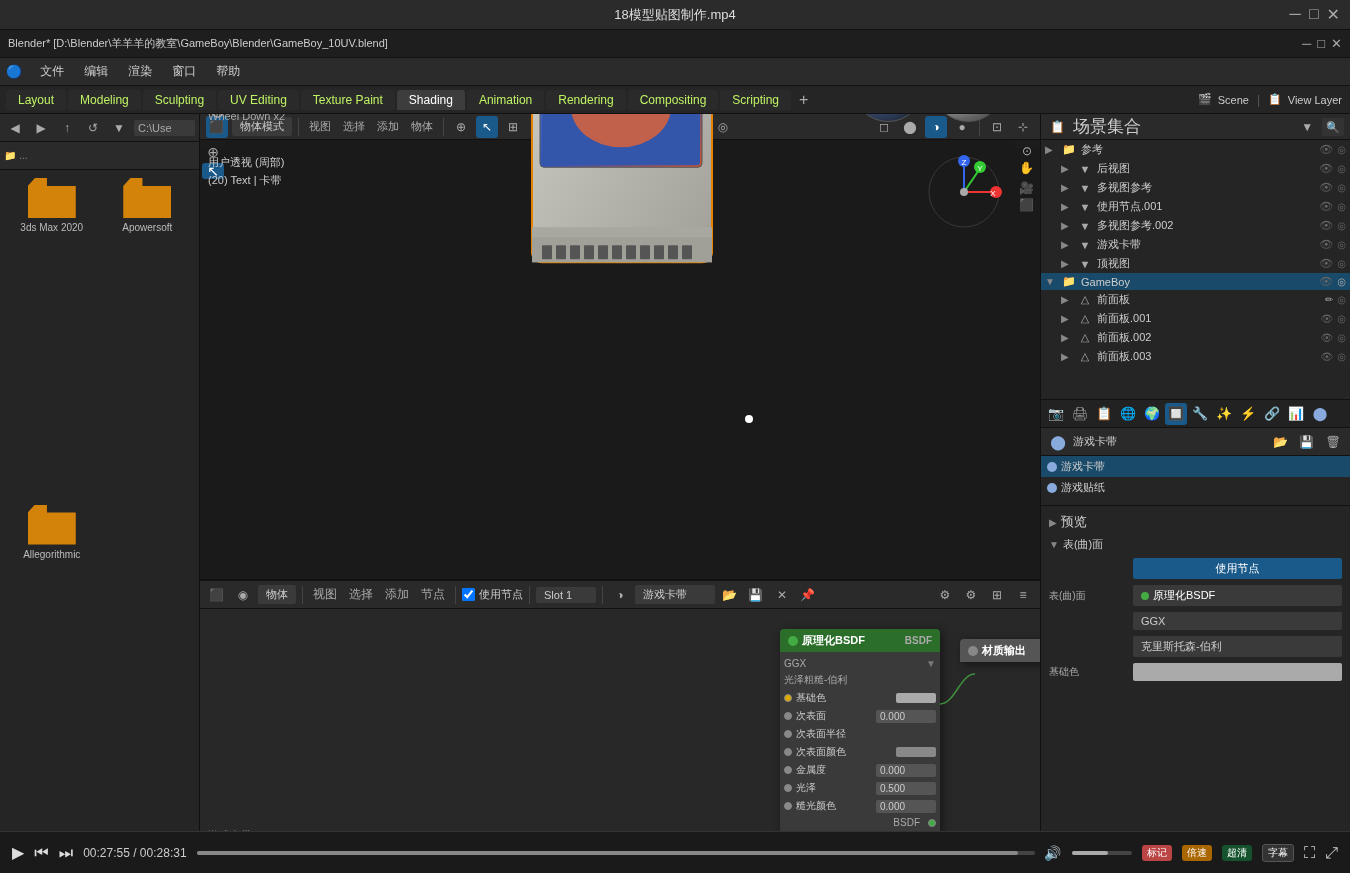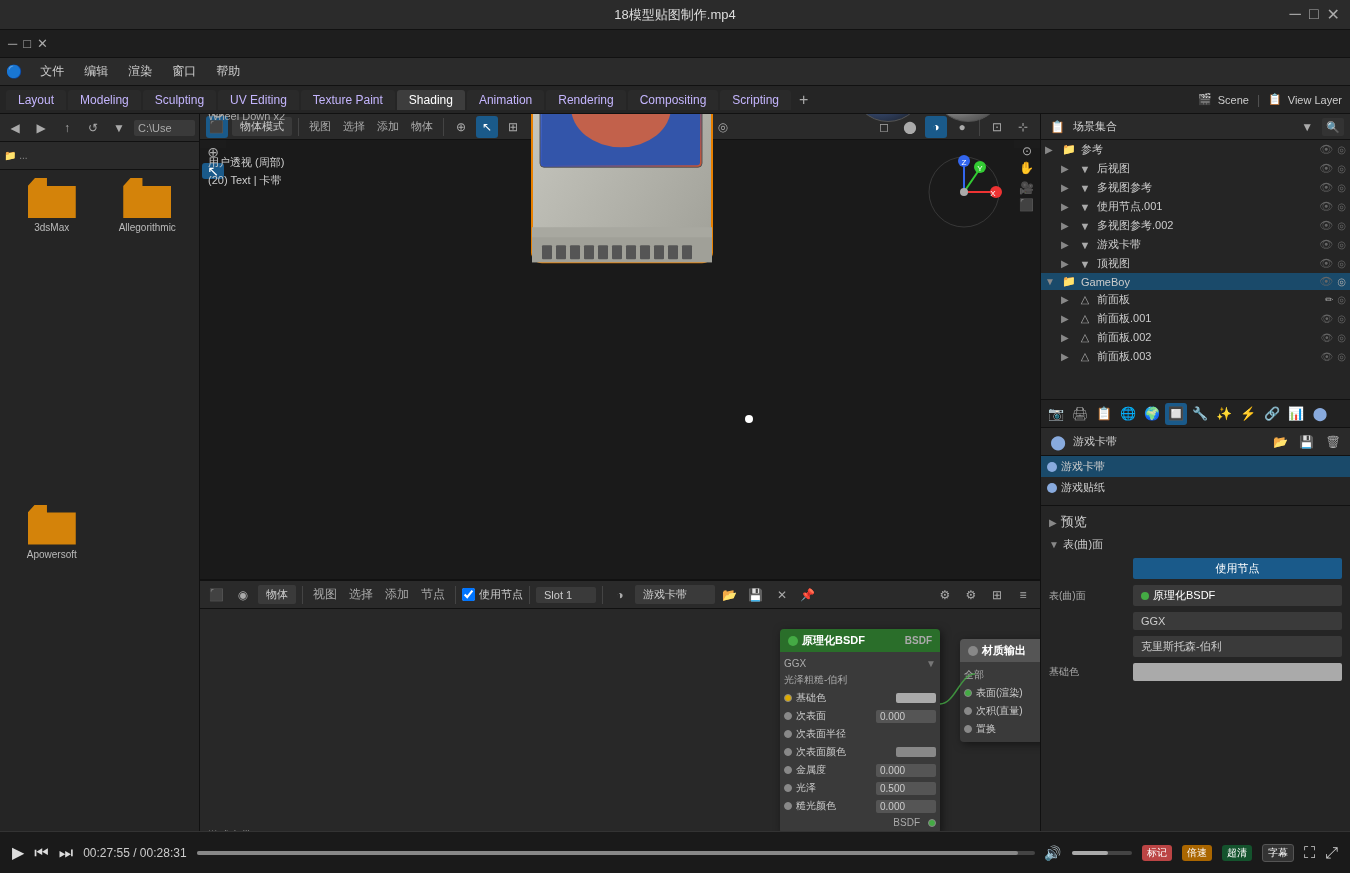--- a/index.html
+++ b/index.html
@@ -24,21 +24,21 @@
     
     #menubar {
       width: 100%; height: 28px; background: #2b2b2b; display: flex; align-items: center; padding: 0 6px; gap: 4px; border-bottom: 1px solid #111;
     }
     .menu-item { color: #ccc; padding: 2px 8px; cursor: pointer; font-size: 12px; border-radius: 3px; }
 
     
     #workspacebar {
       width: 100%; height: 28px; background: #252525; display: flex; align-items: center; padding: 0 6px; gap: 2px; border-bottom: 1px solid #111; position: relative;
     }
-    .ws-tab { color: #c4b5fd; padding: 3px 12px; cursor: pointer; font-size: 12px; border-radius: 3px 3px 0 0; background: #2a2a2a; }
+    .ws-tab { color: #bef264; padding: 3px 12px; cursor: pointer; font-size: 12px; border-radius: 3px 3px 0 0; background: #2a2a2a; }
     .ws-tab.active { background: #3d3d3d; color: #fff; }
     .ws-tab-add { color: #aaa; padding: 2px 6px; cursor: pointer; font-size: 16px; }
     .ws-right { position: absolute; right: 8px; display: flex; gap: 6px; align-items: center; }
     .ws-right .scene-label, .ws-right .viewlayer-label { color: #ccc; font-size: 11px; }
     #fb-toolbar { height: 28px; background: #2a2a2a; display: flex; align-items: center; padding: 0 4px; gap: 4px; border-bottom: 1px solid #111; }
     #fb-path { height: 28px; background: #2a2a2a; display: flex; align-items: center; padding: 0 4px; border-bottom: 1px solid #111; }
     #fb-path .path-text { color: #aaa; font-size: 11px; }
     #fb-content { flex: 1; padding: 8px; display: grid; grid-template-columns: 1fr 1fr; gap: 8px; overflow-y: auto; }
     .fb-item { display: flex; flex-direction: column; align-items: center; gap: 4px; cursor: pointer; }
     .fb-folder { width: 48px; height: 40px; background: #d4830a; clip-path: polygon(0 20%, 15% 0, 40% 0, 40% 20%, 100% 20%, 100% 100%, 0 100%); }
@@ -121,20 +121,21 @@
   <div id="titlebar">
     <span class="title">18模型贴图制作.mp4</span>
     <div class="win-controls">
       <span>─</span>
       <span>□</span>
       <span>✕</span>
     </div>
   </div>
 
   <div id="apptitlebar">
+    <span class="apptitle">Blender* [D:\Blender\羊羊羊的教室\GameBoy\Blender\GameBoy_10UV.blend]</span>
     <div class="win-btns">
       <span>─</span>
       <span>□</span>
       <span>✕</span>
     </div>
   </div>
 
   <div id="menubar">
     <span style="color:#aaa; font-size:13px; font-weight:bold; margin-right:6px;">🔵</span>
     <span class="menu-item">文件</span>
@@ -175,29 +176,29 @@
         <span class="icon-btn">↺</span>
         <span class="icon-btn">▼</span>
         <span style="flex:1; background:#3a3a3a; padding: 2px 4px; border-radius:2px; color:#aaa; font-size:11px;">C:\Use</span>
       </div>
       <div id="fb-path">
         <span class="path-text" style="font-size:10px; color:#888;">📁 ...</span>
       </div>
       <div id="fb-content">
         <div class="fb-item">
           <div class="fb-folder"></div>
-          <span class="fb-item-label">3dsMax</span>
+          <span class="fb-item-label">3ds Max 2020</span>
+        </div>
+        <div class="fb-item">
+          <div class="fb-folder"></div>
+          <span class="fb-item-label">Apowersoft</span>
         </div>
         <div class="fb-item">
           <div class="fb-folder"></div>
           <span class="fb-item-label">Allegorithmic</span>
-        </div>
-        <div class="fb-item">
-          <div class="fb-folder"></div>
-          <span class="fb-item-label">Apowersoft</span>
         </div>
       </div>
       <div class="fb-bottom">
         <span>Aint</span>
       </div>
     </div>
 
     <div class="center-column">
 
       <div class="viewport-area">
@@ -439,55 +440,37 @@
                 <span class="node-socket green out" style="margin-left:4px;"></span>
               </div>
             </div>
           </div>
 
           <div class="node-box" style="left:760px; top:30px; width:140px;">
             <div class="node-header" style="background:#555;">
               <span style="width:10px;height:10px;border-radius:50%;background:#888;display:inline-block;"></span>
               <span>材质输出</span>
             </div>
-            <div class="node-body">
-              <div class="node-row">
-                <span style="font-size:10px; color:#aaa; flex:1;">全部</span>
-
-              </div>
-              <div class="node-row">
-                <span class="node-socket green"></span>
-                <span style="font-size:10px; color:#ccc;">表面(渲染)</span>
-              </div>
-              <div class="node-row">
-                <span class="node-socket grey"></span>
-                <span style="font-size:10px; color:#ccc;">次积(直量)</span>
-              </div>
-              <div class="node-row">
-                <span class="node-socket grey"></span>
-                <span style="font-size:10px; color:#ccc;">置换</span>
-              </div>
-            </div>
           </div>
 
           <svg style="position:absolute; top:0; left:0; width:100%; height:100%; pointer-events:none;">
             <path d="M 740 95 C 755 95 760 65 775 65" stroke="#44aa44" stroke-width="1.5" fill="none" opacity="0.8"></path>
           </svg>
 
           <div class="ne-label">游戏卡带</div>
         </div>
       </div>
 
     </div>
 
     <div class="right-panel">
 
       <div style="height:26px; background:#2a2a2a; display:flex; align-items:center; padding:0 6px; gap:4px; border-bottom:1px solid #111;">
         <span class="icon-btn">📋</span>
-        <span style="flex:1; color:#ccc; font-size:11px;">场景集合</span>
+        <span style="flex:1; color:#ccc; font-size:17px;">场景集合</span>
         <span class="icon-btn">▼</span>
         <span style="background:#333; padding:2px 4px; border-radius:2px;">
           <span style="color:#888; font-size:11px;">🔍</span>
         </span>
       </div>
 
       <div id="rp-outliner" style="height:240px; overflow-y:auto; border-bottom:1px solid #111;">
 
         <div class="outliner-item">
           <span class="ol-arrow">▶</span>

